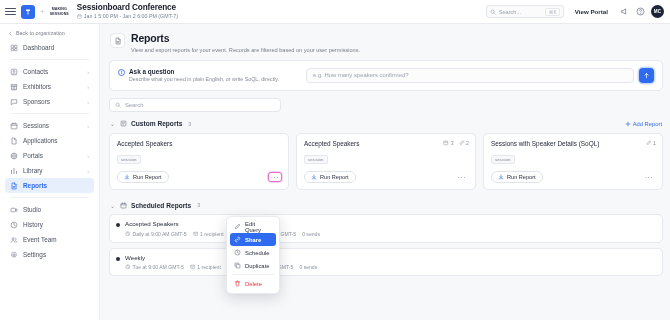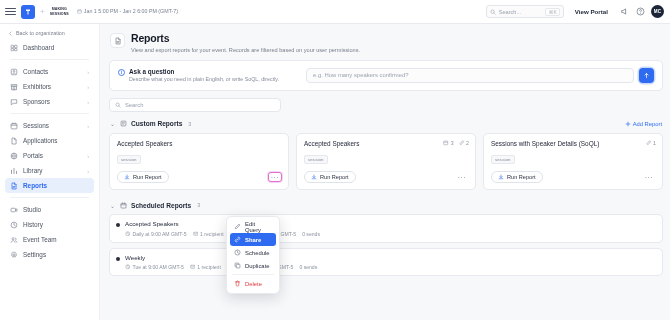--- a/index.html
+++ b/index.html
@@ -189,20 +189,21 @@
         <i></i>
       </div>
     <div class="brand-tile">
       <svg width="8" height="8" viewBox="0 0 16 16" fill="none">
           <path d="M4 3h8v3H9v7H7V6H4V3z" fill="#fff"></path>
         </svg>
     </div>
     <span class="brand-sep">+</span>
     <div class="org-logo">MAKING<br>SESSIONS</div>
     <div class="evt-block">
+      <div class="evt-title">Sessionboard Conference</div>
       <div class="evt-date">
         <svg width="5" height="5" viewBox="0 0 16 16">
             <rect x="2" y="3" width="12" height="11" rx="1.5" stroke="#9aa1ae" fill="none" stroke-width="1.4"></rect>
             <path d="M2 6.5h12M5.5 1.8v2M10.5 1.8v2" stroke="#9aa1ae" stroke-width="1.4" stroke-linecap="round"></path>
           </svg>
         <span>Jan 1 5:00 PM - Jan 2 6:00 PM (GMT-7)</span>
       </div>
     </div>
     <div class="topbar-spacer"></div>
     <div class="tb-search">

